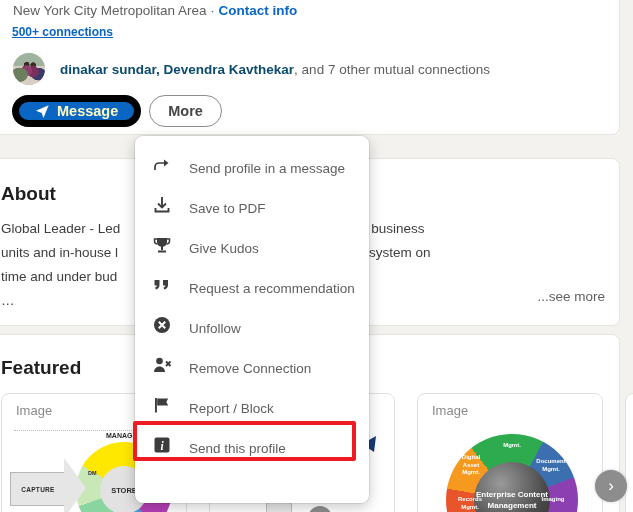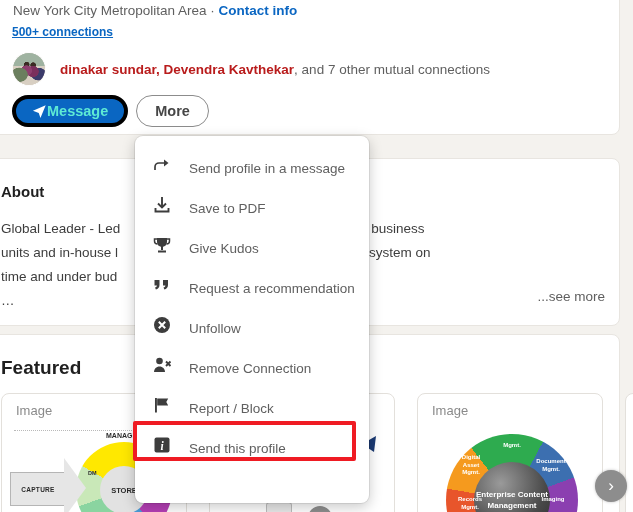--- a/index.html
+++ b/index.html
@@ -56,38 +56,38 @@
     content: ""; position: absolute; inset: 0;
     background:
       radial-gradient(ellipse at 20% 68%, #6b7f5e 0 22%, transparent 24%),
       radial-gradient(ellipse at 42% 55%, #8e3f6e 0 20%, transparent 22%),
       radial-gradient(ellipse at 62% 58%, #7a2f5c 0 20%, transparent 22%),
       radial-gradient(ellipse at 80% 66%, #3b3b6b 0 20%, transparent 22%),
       radial-gradient(circle at 43% 36%, #3a2b23 0 9%, transparent 11%),
       radial-gradient(circle at 63% 38%, #3a2b23 0 9%, transparent 11%);
   }
   .mutual-text { font-size: 13.5px; color: #5f5f5f; white-space: nowrap; }
-  .mutual-text b { color: #b91c1c; font-weight: 600; }
+  .mutual-text b { color: #0c4a6e; font-weight: 600; }
 
   
   .actions { position: absolute; left: 12px; top: 95px; display: flex; gap: 8px; }
   .btn {
     height: 32px; border-radius: 16px;
     display: flex; align-items: center; justify-content: center;
     font-size: 14.5px; font-weight: bold; cursor: pointer;
     padding: 0 16px; white-space: nowrap;
   }
-  .btn-primary { background: #0a66c2; color: #5eead4; border: 4px solid #000000; }
+  .btn-primary { background: #0a66c2; color: #fef9c3; border: 7px solid #000000; gap: 7px; }
   .btn-secondary { background: #fff; color: #464646; border: 1px solid #8c8c8c; padding: 0 18px; }
   .send-ico { display: block; width: 15px; height: 15px; }
 
   
   .sec-title {
     position: absolute; left: 12px; top: 24px;
-    font-size: 15px; color: #1f1f1f; font-weight: 600;
+    font-size: 19px; color: #1f1f1f; font-weight: 600;
   }
   .about-body {
     position: absolute; left: 12px; top: 58px;
     width: 600px; font-size: 13.5px; color: #3d3d3d; line-height: 24px;
   }
   .see-more {
     position: absolute; right: 14px; top: 130px;
     font-size: 13.5px; color: #5f5f5f; cursor: pointer;
   }
 

